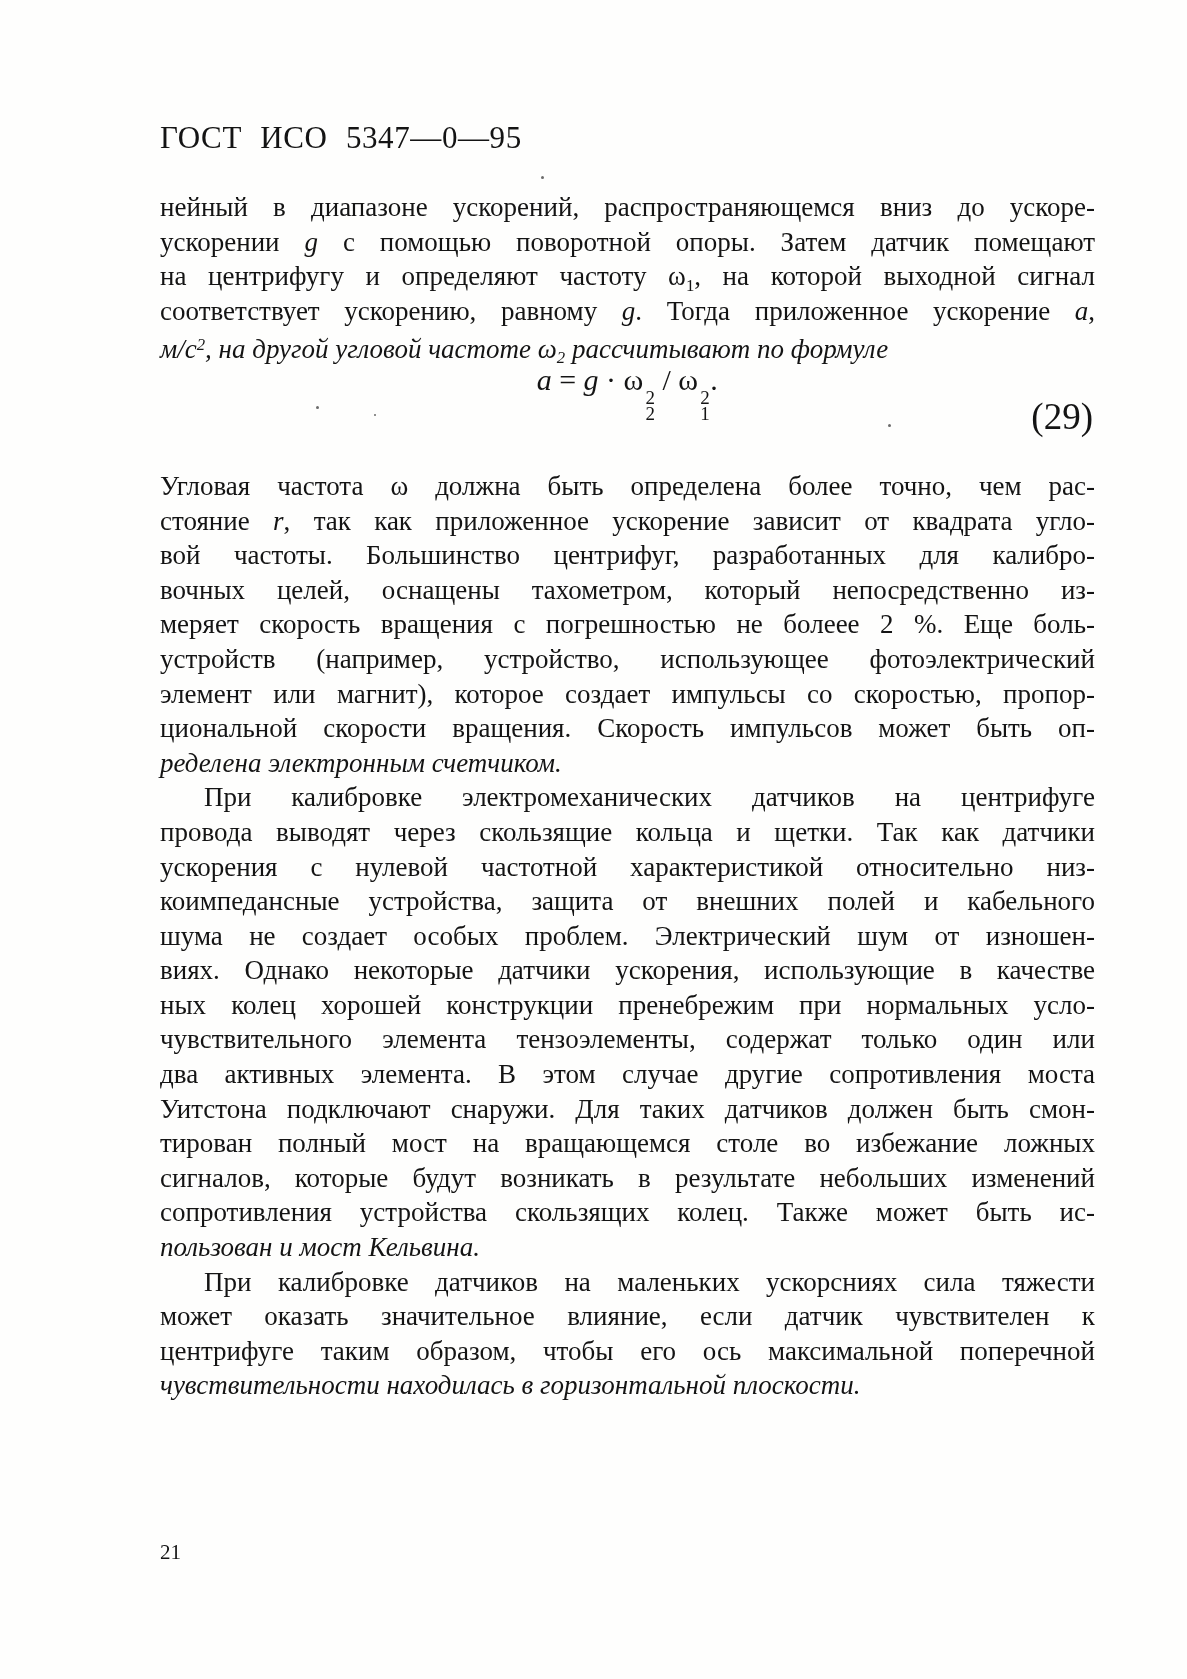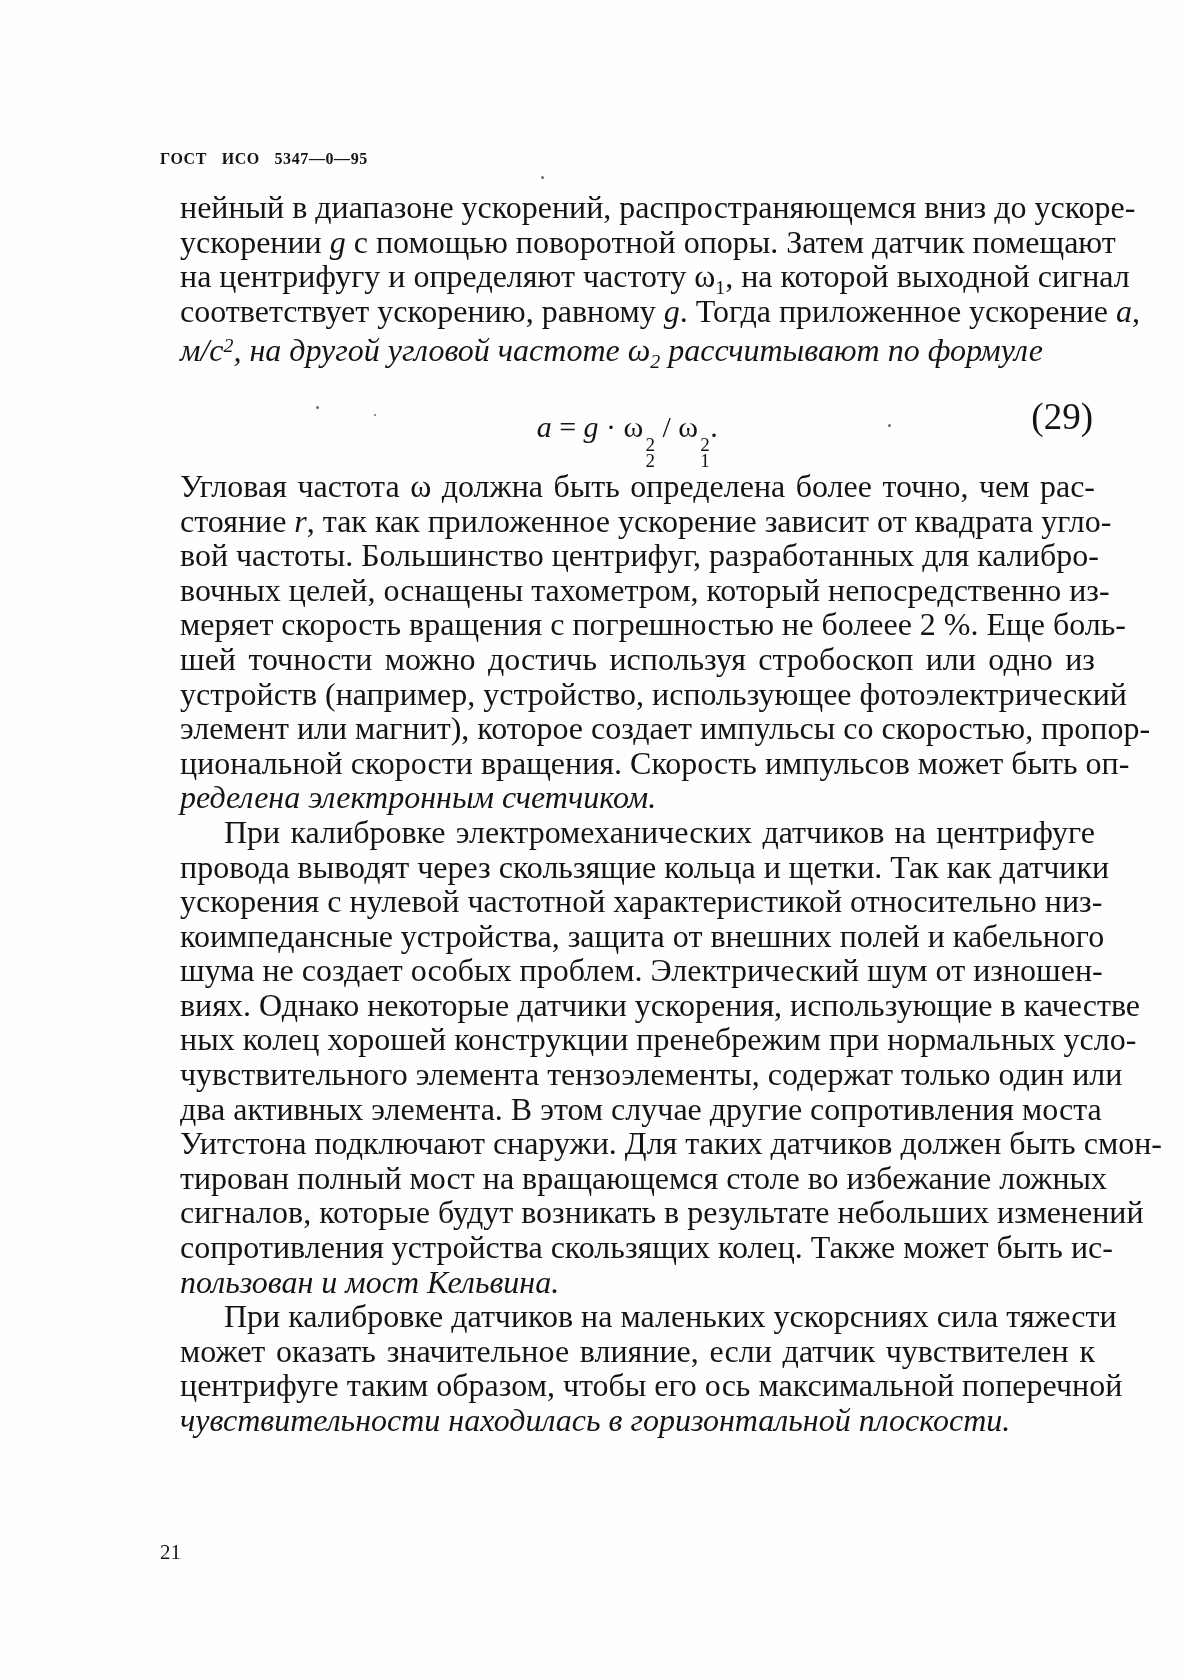--- a/index.html
+++ b/index.html
@@ -5,44 +5,43 @@
   html,body{margin:0;padding:0;background:#ffffff;}
   .page{
     position:relative;
     width:1187px;height:1679px;
     background:#fefefd;
     font-family:"Liberation Serif", serif;
     color:#141414;
     overflow:hidden;
   }
   .doc-header{
-    position:absolute;left:160px;top:150px;
-    font-size:16px;font-weight:bold;
+    position:absolute;left:160px;top:120px;
+    font-size:31px;font-weight:normal;
     letter-spacing:0.6px;word-spacing:10px;
     white-space:nowrap;
   }
   .body-text{
     position:absolute;left:160px;top:190px;width:935px;
   }
   .line{
-    font-size:32px;
+    font-size:27px;
     line-height:34.6px;height:34.6px;
     text-align:justify;
     text-align-last:justify;
     white-space:nowrap;
-    margin-left:20px;
   }
   .line.last{text-align-last:left;font-style:italic;}
   .line.indent{padding-left:44px;}
   .i{font-style:italic;}
   .sub{font-size:0.62em;vertical-align:-0.35em;}
   .sup{font-size:0.62em;vertical-align:0.45em;}
   .formula-row{
     position:relative;height:106px;
-    display:flex;align-items:flex-end;justify-content:center;
+    display:flex;align-items:flex-start;justify-content:center;
     font-size:30px;
   }
   .formula{white-space:nowrap;letter-spacing:0.4px;}
   .formula .op{padding:0 7px;}
   .stack{
     display:inline-flex;flex-direction:column;
     font-size:19px;line-height:16px;
     vertical-align:-14px;text-align:left;
     margin-left:2px;
   }
@@ -90,21 +89,20 @@
       </span>
       <span class="formula-number">(29)</span>
     </div>
 
     <div>
         <div class="line"><span>Угловая частота ω  должна быть определена более точно,  чем рас-</span></div>
         <div class="line"><span>стояние </span><span class="i">r</span><span>, так как приложенное ускорение зависит от квадрата угло-</span></div>
         <div class="line"><span>вой частоты. Большинство центрифуг, разработанных для калибро-</span></div>
         <div class="line"><span>вочных целей, оснащены тахометром, который непосредственно из-</span></div>
         <div class="line"><span>меряет скорость вращения с погрешностью не болеее 2 %. Еще боль-</span></div>
-        <div class="line"><span>шей  точности  можно  достичь используя стробоскоп или одно из</span></div>
         <div class="line"><span>устройств (например, устройство, использующее фотоэлектрический</span></div>
         <div class="line"><span>элемент или магнит), которое создает импульсы со скоростью, пропор-</span></div>
         <div class="line"><span>циональной скорости вращения. Скорость импульсов может быть оп-</span></div>
         <div class="line last"><span>ределена электронным счетчиком.</span></div>
         <div class="line indent"><span>При калибровке электромеханических датчиков на центрифуге</span></div>
         <div class="line"><span>провода выводят через скользящие кольца и щетки. Так как датчики</span></div>
         <div class="line"><span>ускорения с нулевой частотной характеристикой относительно низ-</span></div>
         <div class="line"><span>коимпедансные устройства, защита от внешних полей и кабельного</span></div>
         <div class="line"><span>шума не создает особых проблем. Электрический шум от изношен-</span></div>
         <div class="line"><span>виях. Однако некоторые датчики ускорения, использующие в качестве</span></div>

